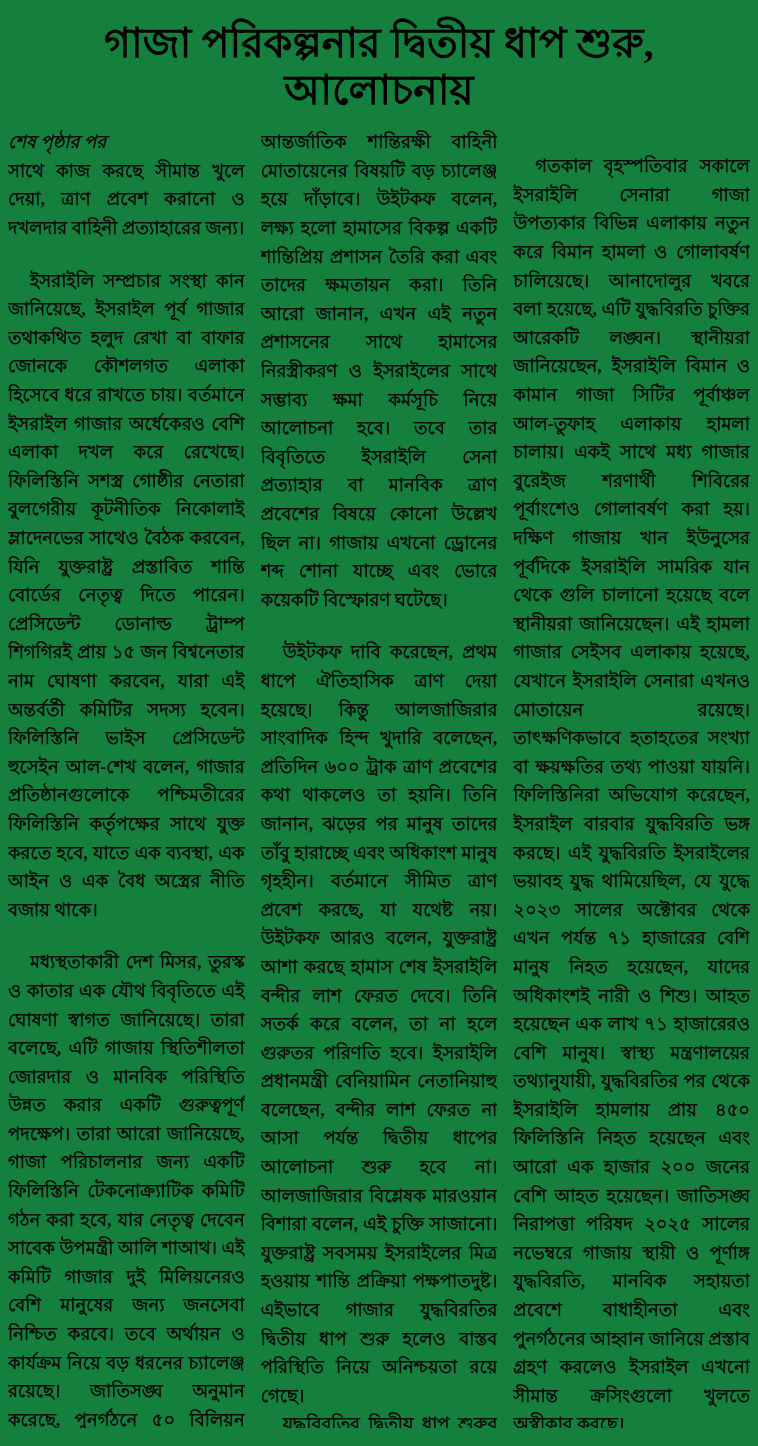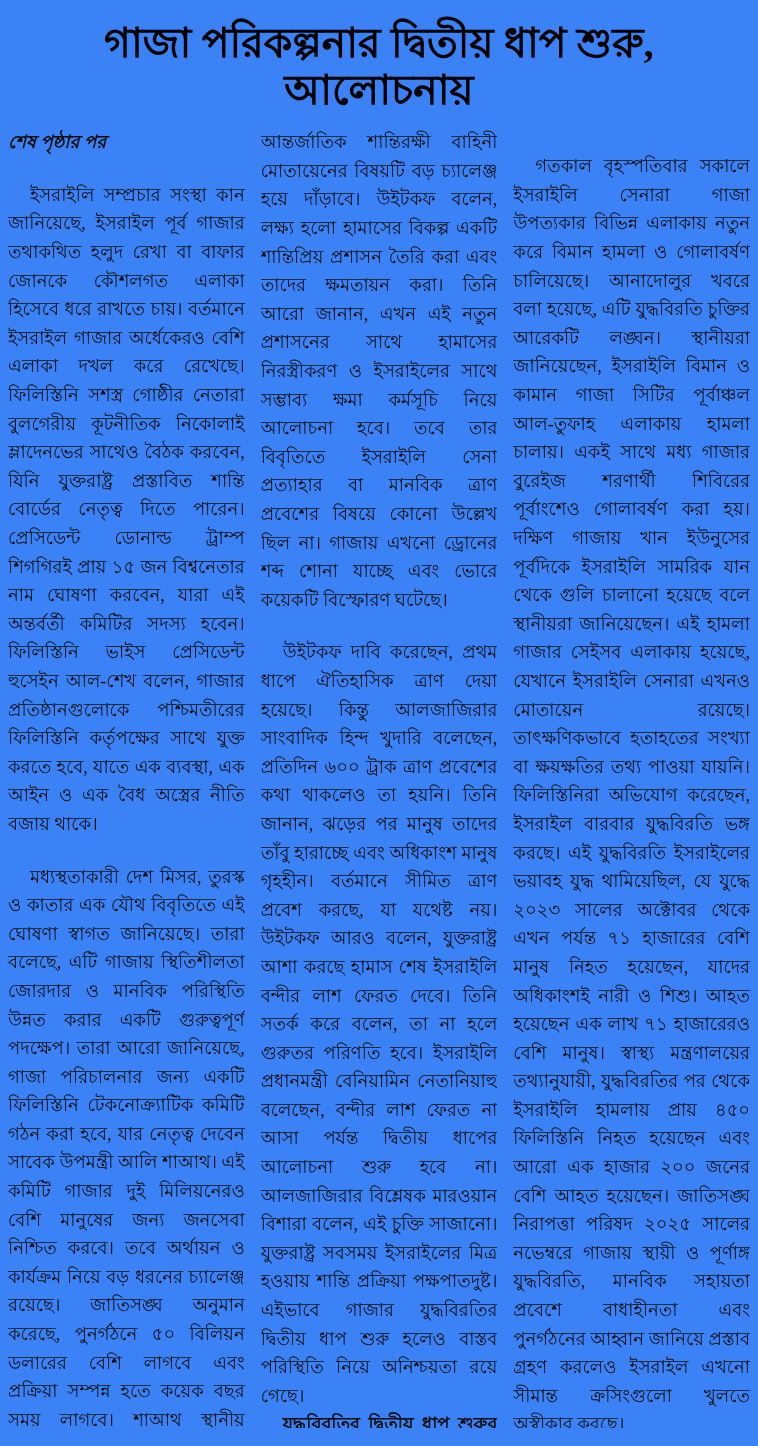--- a/index.html
+++ b/index.html
@@ -10,21 +10,21 @@
   body {
     width: 758px;
     height: 1446px;
     overflow: hidden;
     color: #0d0d0d;
     font-family: "Liberation Serif", "DejaVu Serif", serif;
   }
   .page {
     width: 758px;
     height: 1446px;
-    background: #3b82f6;
+    background: #15803d;
     box-sizing: border-box;
     padding: 20px 8px 0 8px;
   }
   .headline {
     text-align: center;
     font-weight: 700;
     font-size: 41px;
     line-height: 1.15;
     margin: 0 0 14px 0;
     color: #000;
@@ -42,20 +42,21 @@
     line-height: 28.6px;
     height: 1300px;
     overflow: hidden;
     word-break: normal;
   }
   .col p, .col h3 {
     margin: 0;
     padding: 0;
     font-size: 18px;
     line-height: 28.6px;
+    font-weight: bold;
   }
   .col .para {
     text-indent: 22px;
     margin-top: 24px;
   }
   .col .para-noindent {
     text-indent: 0;
   }
   .col .continuation {
     font-weight: 700;
@@ -68,20 +69,21 @@
   }
 </style>
 </head>
 <body>
 
 <div class="page">
   <h1 class="headline">গাজা পরিকল্পনার দ্বিতীয় ধাপ শুরু, আলোচনায়</h1>
   <div class="columns">
     <div class="col">
         <p class="continuation">শেষ পৃষ্ঠার পর</p>
+        <p class="para-noindent">সাথে কাজ করছে সীমান্ত খুলে দেয়া, ত্রাণ প্রবেশ করানো ও দখলদার বাহিনী প্রত্যাহারের জন্য।</p>
         <p class="para">ইসরাইলি সম্প্রচার সংস্থা কান জানিয়েছে, ইসরাইল পূর্ব গাজার তথাকথিত হলুদ রেখা বা বাফার জোনকে কৌশলগত এলাকা হিসেবে ধরে রাখতে চায়। বর্তমানে ইসরাইল গাজার অর্ধেকেরও বেশি এলাকা দখল করে রেখেছে। ফিলিস্তিনি সশস্ত্র গোষ্ঠীর নেতারা বুলগেরীয় কূটনীতিক নিকোলাই ম্লাদেনভের সাথেও বৈঠক করবেন, যিনি যুক্তরাষ্ট্র প্রস্তাবিত শান্তি বোর্ডের নেতৃত্ব দিতে পারেন। প্রেসিডেন্ট ডোনাল্ড ট্রাম্প শিগগিরই প্রায় ১৫ জন বিশ্বনেতার নাম ঘোষণা করবেন, যারা এই অন্তর্বর্তী কমিটির সদস্য হবেন। ফিলিস্তিনি ভাইস প্রেসিডেন্ট হুসেইন আল-শেখ বলেন, গাজার প্রতিষ্ঠানগুলোকে পশ্চিমতীরের ফিলিস্তিনি কর্তৃপক্ষের সাথে যুক্ত করতে হবে, যাতে এক ব্যবস্থা, এক আইন ও এক বৈধ অস্ত্রের নীতি বজায় থাকে।</p>
         <p class="para">মধ্যস্থতাকারী দেশ মিসর, তুরস্ক ও কাতার এক যৌথ বিবৃতিতে এই ঘোষণা স্বাগত জানিয়েছে। তারা বলেছে, এটি গাজায় স্থিতিশীলতা জোরদার ও মানবিক পরিস্থিতি উন্নত করার একটি গুরুত্বপূর্ণ পদক্ষেপ। তারা আরো জানিয়েছে, গাজা পরিচালনার জন্য একটি ফিলিস্তিনি টেকনোক্র্যাটিক কমিটি গঠন করা হবে, যার নেতৃত্ব দেবেন সাবেক উপমন্ত্রী আলি শাআথ। এই কমিটি গাজার দুই মিলিয়নেরও বেশি মানুষের জন্য জনসেবা নিশ্চিত করবে। তবে অর্থায়ন ও কার্যক্রম নিয়ে বড় ধরনের চ্যালেঞ্জ রয়েছে। জাতিসঙ্ঘ অনুমান করেছে, পুনর্গঠনে ৫০ বিলিয়ন ডলারের বেশি লাগবে এবং প্রক্রিয়া সম্পন্ন হতে কয়েক বছর সময় লাগবে। শাআথ স্থানীয় গণমাধ্যমকে জানান, জাতীয় প্রশাসনিক কমিটি (এনসিএজি) ফিলিস্তিনি কর্তৃপক্ষের সাথে সম্পূর্ণভাবে একীভূত হবে এবং কোনো বিদেশী সদস্য থাকবে না। ইসরাইলি সেনারা প্রত্যাহার করলে এই কমিটি পুরো গাজা পরিচালনা করবে। তিনি আরো বলেন, কমিটির সদস্যদের সাথে কোনো সশস্ত্র গোষ্ঠীর যোগাযোগ থাকবে না। পুনর্গঠন কার্যক্রম বিশ্বব্যাংকের একটি বিশেষ তহবিল থেকে অর্থায়ন হবে। ধ্বংসস্তূপ ব্যবহার করে কৃত্রিম দ্বীপ তৈরি বা রাস্তা নির্মাণে পুনর্ব্যবহার করা হবে। সম্পূর্ণ ধ্বংসাবশেষ সরাতে প্রায় তিন বছর সময় লাগবে। তিনি জানান, প্রথম ছয় মাসের মধ্যে বাস্তুচ্যুতদের জন্য আশ্রয়কেন্দ্র তৈরি করা হবে, পানীয় জলের জন্য লবণাক্ততা দূরীকরণ প্ল্যান্ট মেরামত এবং স্কুলসহ শিক্ষাপ্রতিষ্ঠান পুনর্গঠনকে অগ্রাধিকার দেয়া হবে। যুক্তরাষ্ট্র বুধবার গাজা পরিকল্পনার দ্বিতীয় ধাপ আনুষ্ঠানিকভাবে ঘোষণা করেছে। প্রেসিডেন্ট ট্রাম্পের বিশেষ দূত স্টিভ উইটকফ বলেন, এটি গাজায় একটি অন্তর্বর্তী টেকনোক্র্যাটিক প্রশাসন গঠন করবে এবং পূর্ণ নিরস্ত্রীকরণ ও পুনর্গঠনের সূচনা করবে।</p>
       </div>
     <div class="col">
         <p class="para-noindent">আন্তর্জাতিক শান্তিরক্ষী বাহিনী মোতায়েনের বিষয়টি বড় চ্যালেঞ্জ হয়ে দাঁড়াবে। উইটকফ বলেন, লক্ষ্য হলো হামাসের বিকল্প একটি শান্তিপ্রিয় প্রশাসন তৈরি করা এবং তাদের ক্ষমতায়ন করা। তিনি আরো জানান, এখন এই নতুন প্রশাসনের সাথে হামাসের নিরস্ত্রীকরণ ও ইসরাইলের সাথে সম্ভাব্য ক্ষমা কর্মসূচি নিয়ে আলোচনা হবে। তবে তার বিবৃতিতে ইসরাইলি সেনা প্রত্যাহার বা মানবিক ত্রাণ প্রবেশের বিষয়ে কোনো উল্লেখ ছিল না। গাজায় এখনো ড্রোনের শব্দ শোনা যাচ্ছে এবং ভোরে কয়েকটি বিস্ফোরণ ঘটেছে।</p>
         <p class="para">উইটকফ দাবি করেছেন, প্রথম ধাপে ঐতিহাসিক ত্রাণ দেয়া হয়েছে। কিন্তু আলজাজিরার সাংবাদিক হিন্দ খুদারি বলেছেন, প্রতিদিন ৬০০ ট্রাক ত্রাণ প্রবেশের কথা থাকলেও তা হয়নি। তিনি জানান, ঝড়ের পর মানুষ তাদের তাঁবু হারাচ্ছে এবং অধিকাংশ মানুষ গৃহহীন। বর্তমানে সীমিত ত্রাণ প্রবেশ করছে, যা যথেষ্ট নয়। উইটকফ আরও বলেন, যুক্তরাষ্ট্র আশা করছে হামাস শেষ ইসরাইলি বন্দীর লাশ ফেরত দেবে। তিনি সতর্ক করে বলেন, তা না হলে গুরুতর পরিণতি হবে। ইসরাইলি প্রধানমন্ত্রী বেনিয়ামিন নেতানিয়াহু বলেছেন, বন্দীর লাশ ফেরত না আসা পর্যন্ত দ্বিতীয় ধাপের আলোচনা শুরু হবে না। আলজাজিরার বিশ্লেষক মারওয়ান বিশারা বলেন, এই চুক্তি সাজানো। যুক্তরাষ্ট্র সবসময় ইসরাইলের মিত্র হওয়ায় শান্তি প্রক্রিয়া পক্ষপাতদুষ্ট। এইভাবে গাজার যুদ্ধবিরতির দ্বিতীয় ধাপ শুরু হলেও বাস্তব পরিস্থিতি নিয়ে অনিশ্চয়তা রয়ে গেছে।</p>
         <h3 class="subhead">যুদ্ধবিরতির দ্বিতীয় ধাপ শুরুর কথা জানালেন ট্রাম্পের দূত</h3>
       </div>
     <div class="col">
         <p class="para">গতকাল বৃহস্পতিবার সকালে ইসরাইলি সেনারা গাজা উপত্যকার বিভিন্ন এলাকায় নতুন করে বিমান হামলা ও গোলাবর্ষণ চালিয়েছে। আনাদোলুর খবরে বলা হয়েছে, এটি যুদ্ধবিরতি চুক্তির আরেকটি লঙ্ঘন। স্থানীয়রা জানিয়েছেন, ইসরাইলি বিমান ও কামান গাজা সিটির পূর্বাঞ্চল আল-তুফাহ এলাকায় হামলা চালায়। একই সাথে মধ্য গাজার বুরেইজ শরণার্থী শিবিরের পূর্বাংশেও গোলাবর্ষণ করা হয়। দক্ষিণ গাজায় খান ইউনুসের পূর্বদিকে ইসরাইলি সামরিক যান থেকে গুলি চালানো হয়েছে বলে স্থানীয়রা জানিয়েছেন। এই হামলা গাজার সেইসব এলাকায় হয়েছে, যেখানে ইসরাইলি সেনারা এখনও মোতায়েন রয়েছে। তাৎক্ষণিকভাবে হতাহতের সংখ্যা বা ক্ষয়ক্ষতির তথ্য পাওয়া যায়নি। ফিলিস্তিনিরা অভিযোগ করেছেন, ইসরাইল বারবার যুদ্ধবিরতি ভঙ্গ করছে। এই যুদ্ধবিরতি ইসরাইলের ভয়াবহ যুদ্ধ থামিয়েছিল, যে যুদ্ধে ২০২৩ সালের অক্টোবর থেকে এখন পর্যন্ত ৭১ হাজারের বেশি মানুষ নিহত হয়েছেন, যাদের অধিকাংশই নারী ও শিশু। আহত হয়েছেন এক লাখ ৭১ হাজারেরও বেশি মানুষ। স্বাস্থ্য মন্ত্রণালয়ের তথ্যানুযায়ী, যুদ্ধবিরতির পর থেকে ইসরাইলি হামলায় প্রায় ৪৫০ ফিলিস্তিনি নিহত হয়েছেন এবং আরো এক হাজার ২০০ জনের বেশি আহত হয়েছেন। জাতিসঙ্ঘ নিরাপত্তা পরিষদ ২০২৫ সালের নভেম্বরে গাজায় স্থায়ী ও পূর্ণাঙ্গ যুদ্ধবিরতি, মানবিক সহায়তা প্রবেশে বাধাহীনতা এবং পুনর্গঠনের আহ্বান জানিয়ে প্রস্তাব গ্রহণ করলেও ইসরাইল এখনো সীমান্ত ক্রসিংগুলো খুলতে অস্বীকার করছে।</p>

